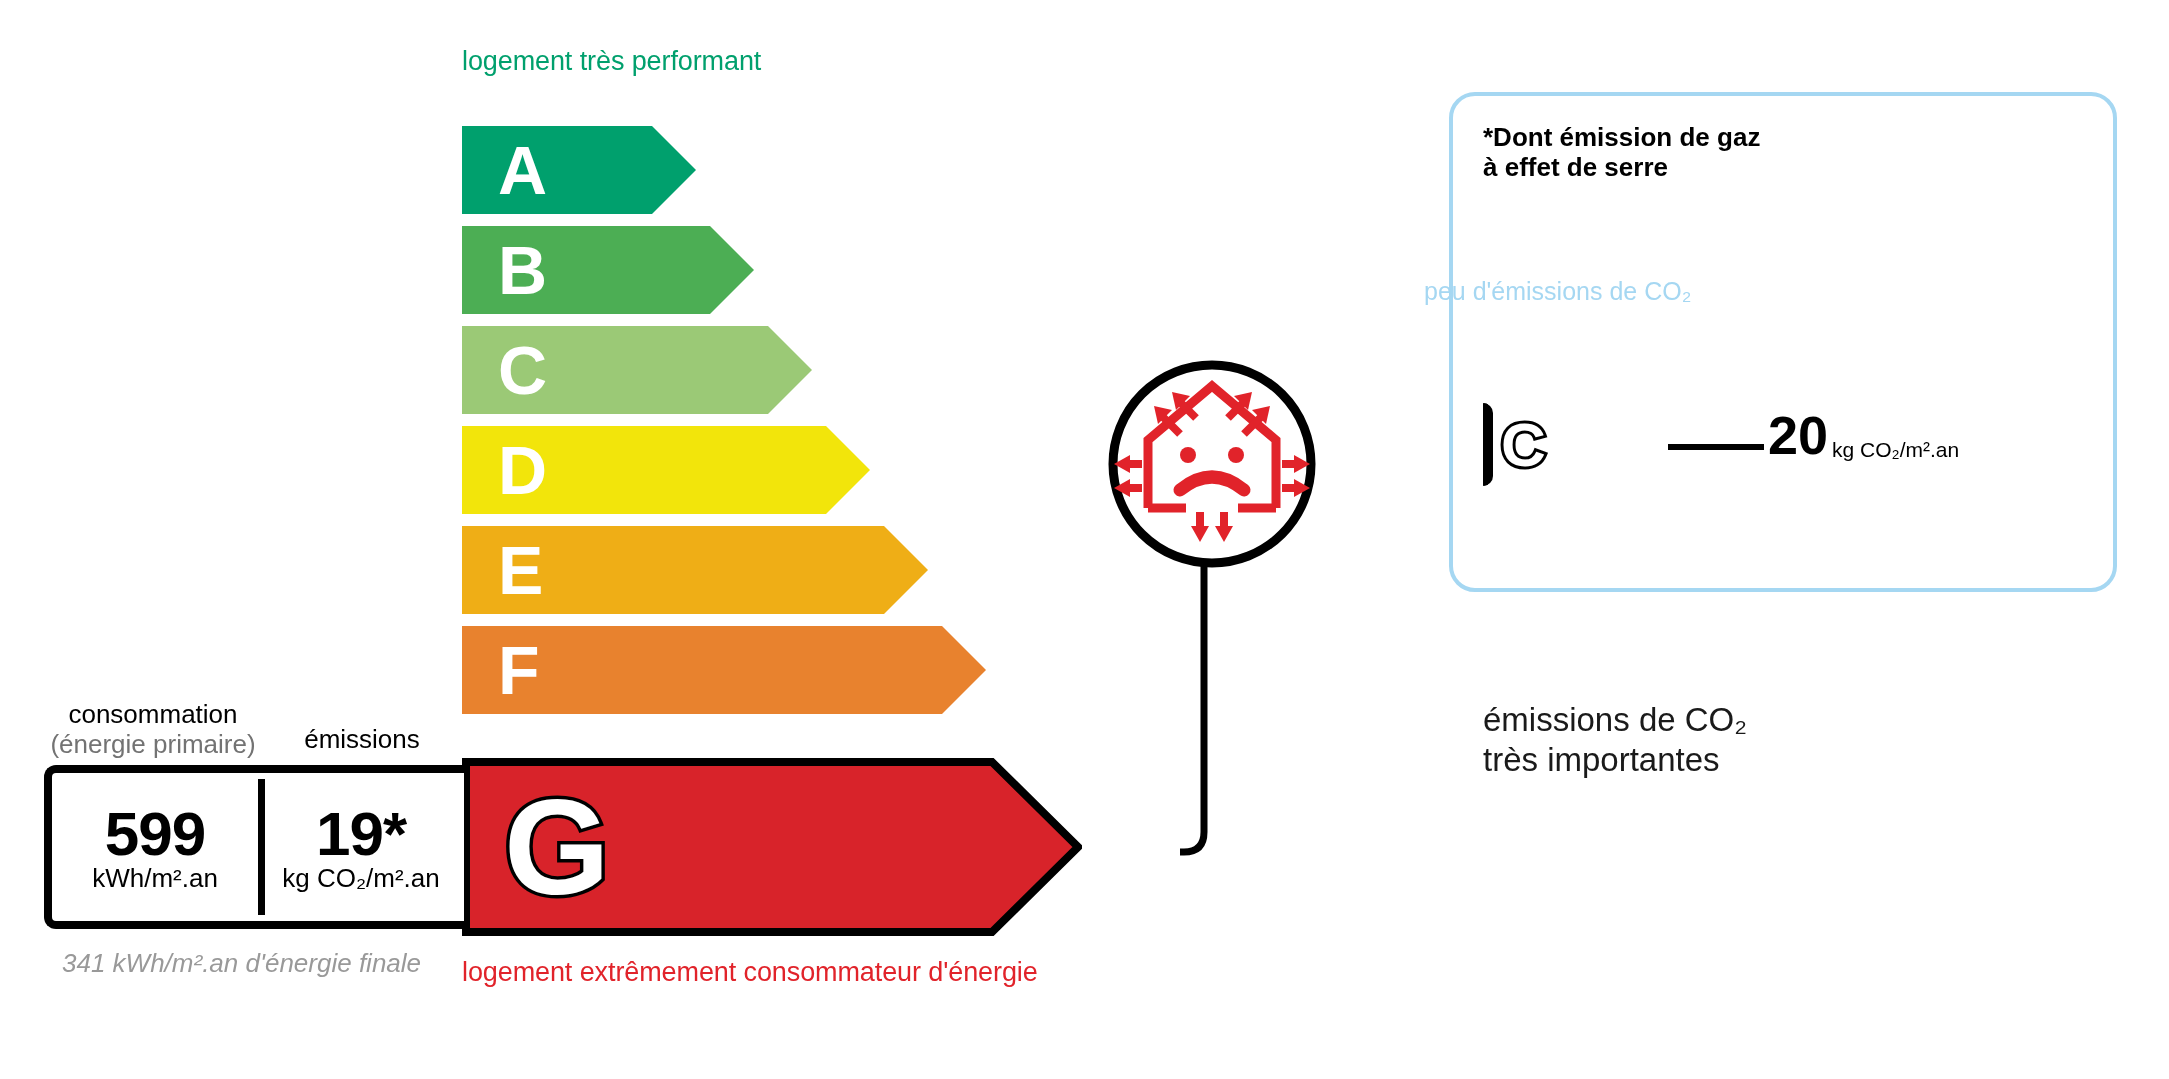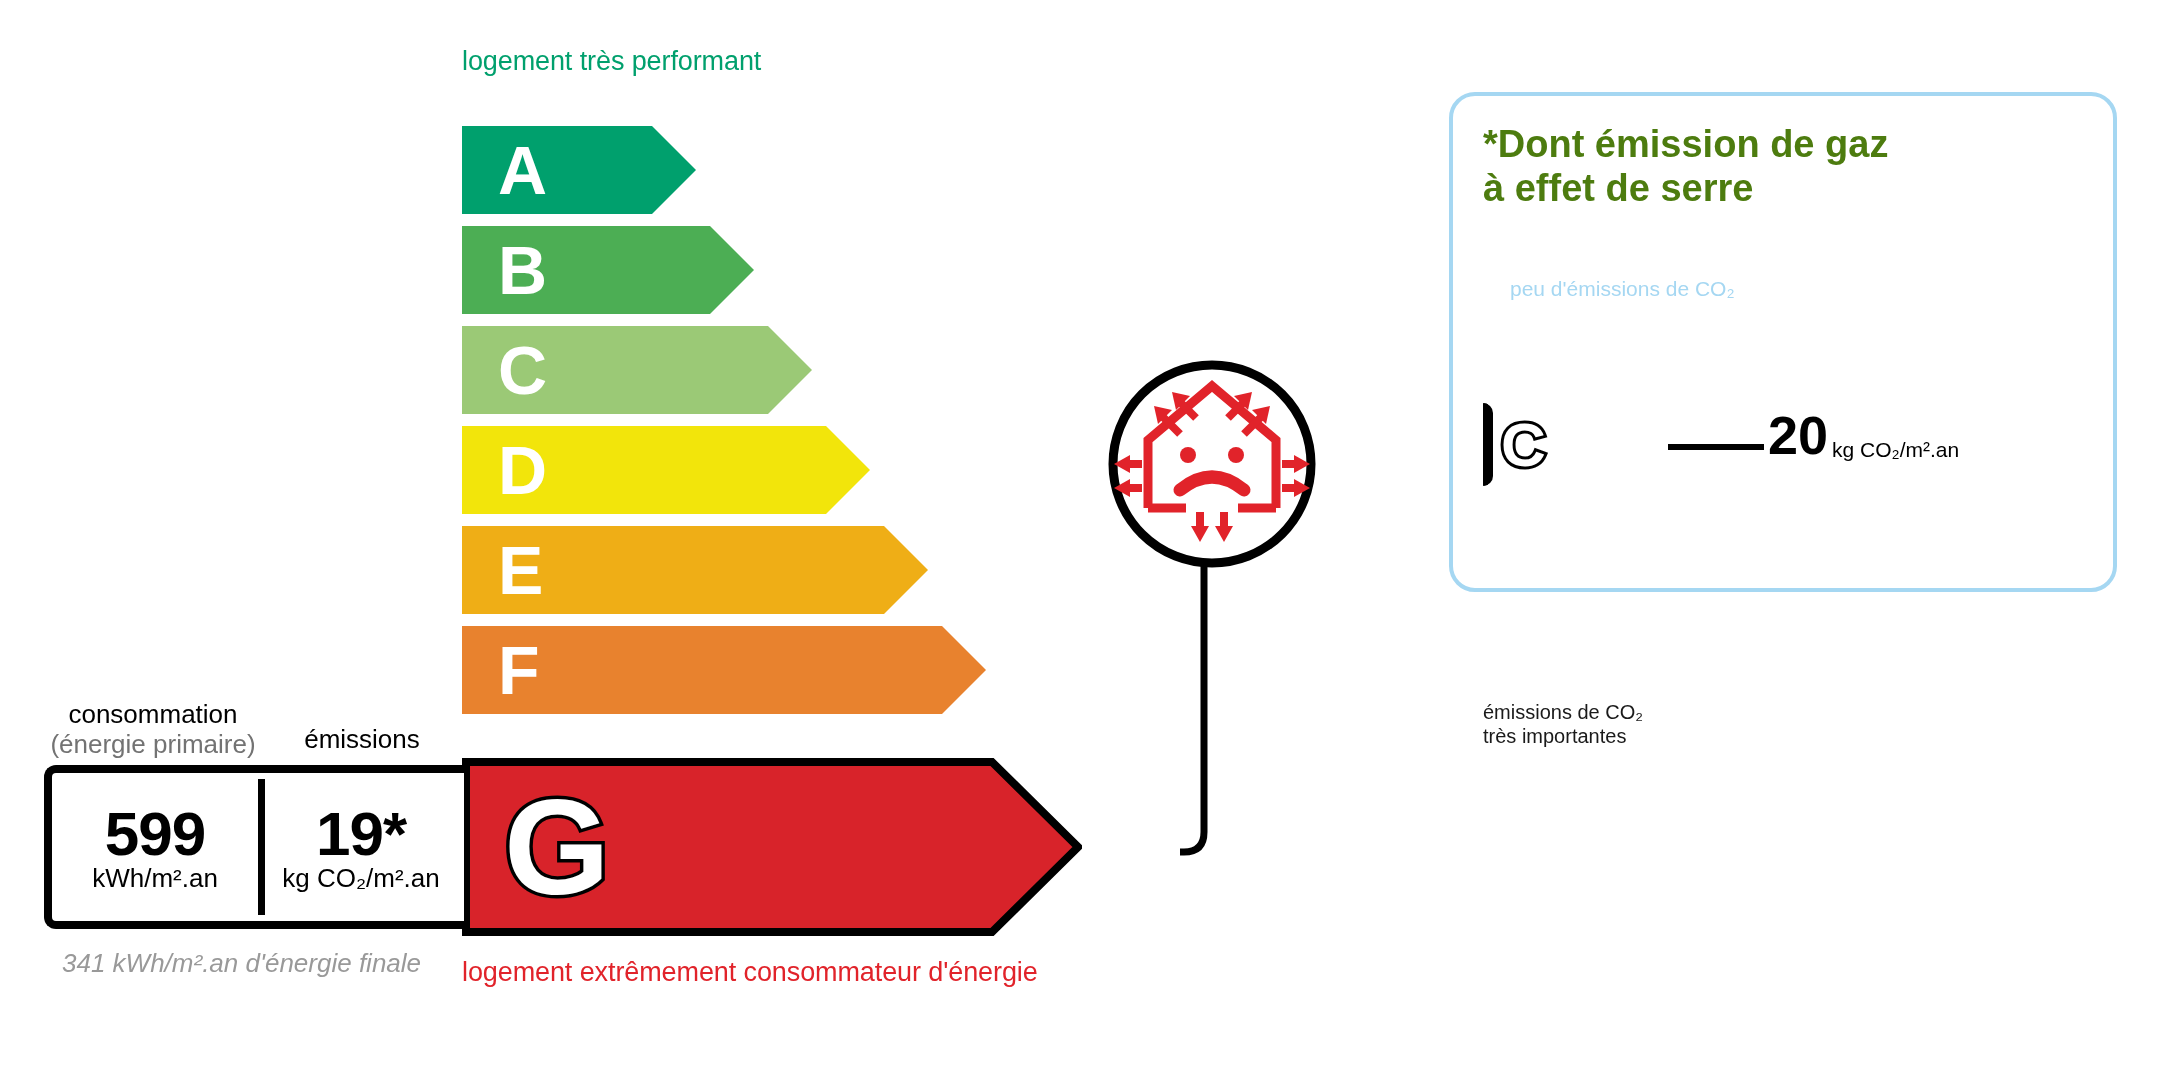--- a/index.html
+++ b/index.html
@@ -200,39 +200,39 @@
     height: 500px;
     border: 4px solid #a5d7f2;
     border-radius: 26px;
     background: #ffffff;
     box-sizing: border-box;
   }
   #co2-title {
     position: absolute;
     left: 1483px;
     top: 122px;
-    font-size: 38px;
-    font-weight: bold;
-    color: #4d7c0f;
+    font-size: 26px;
+    font-weight: bold;
+    color: #000000;
     line-height: 1.17;
     white-space: pre-line;
   }
   #co2-top-caption {
     position: absolute;
-    left: 1510px;
+    left: 1424px;
     top: 277px;
-    font-size: 21px;
+    font-size: 25px;
     color: #a5d7f2;
     white-space: nowrap;
   }
   #co2-bottom-caption {
     position: absolute;
     left: 1483px;
     top: 700px;
-    font-size: 20px;
+    font-size: 33px;
     color: #1a1a1a;
     line-height: 1.2;
     white-space: pre-line;
   }
 
   .co2-bar-row {
     position: absolute;
     left: 1483px;
   }
   .co2-bar {

